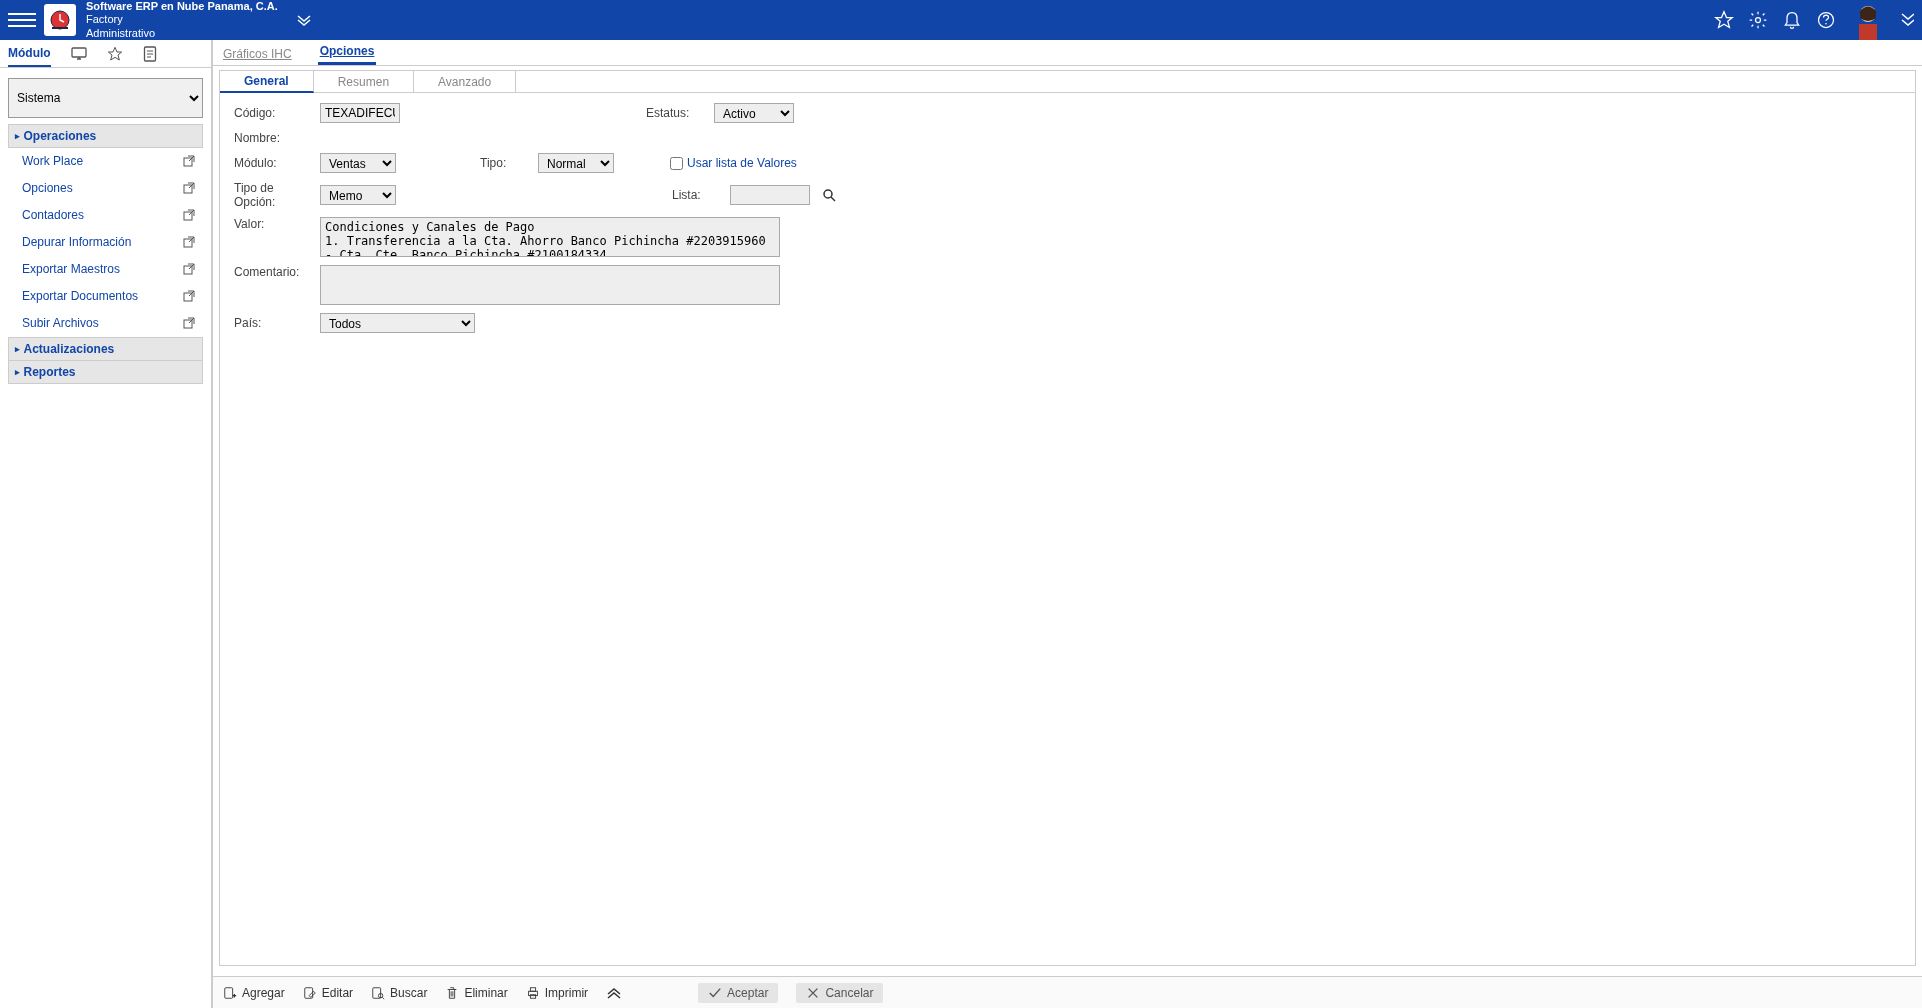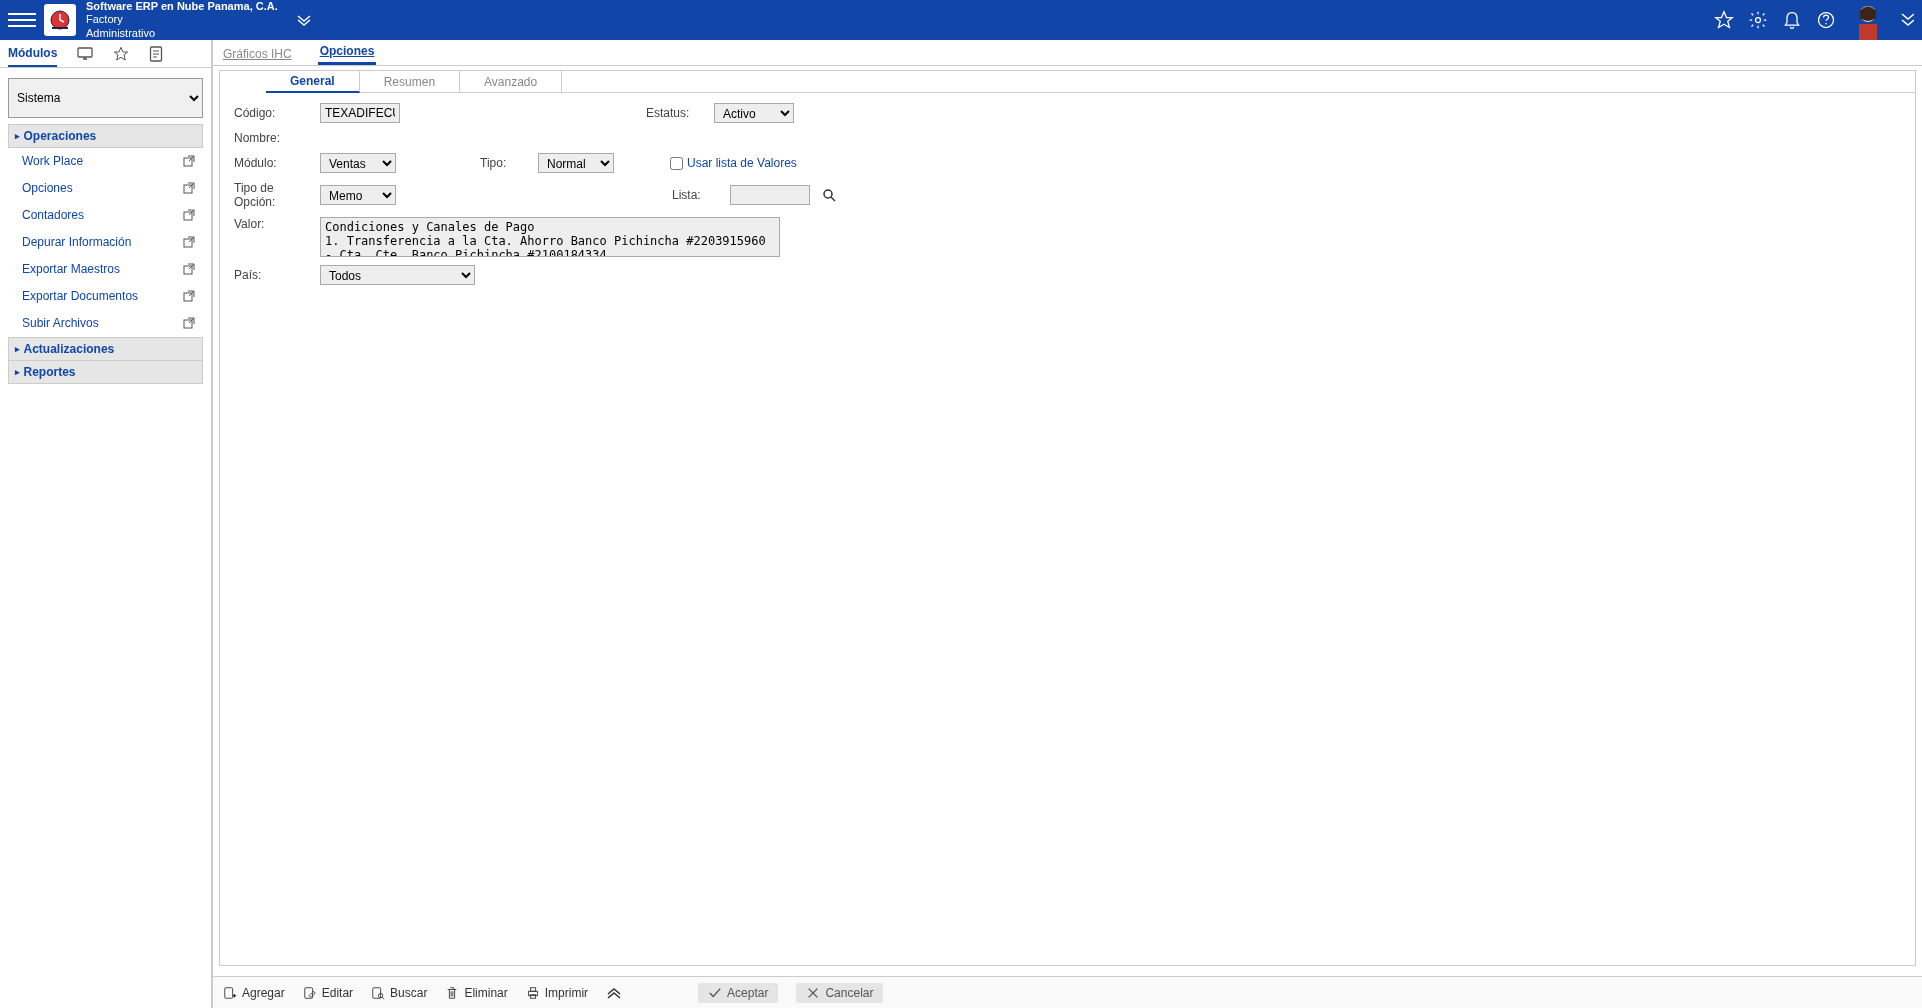--- a/index.html
+++ b/index.html
@@ -98,21 +98,20 @@
 .main-tabs {
   height: 26px; border-bottom: 1px solid #ccc; display: flex; align-items: flex-end;
   padding: 0 8px; gap: 24px;
 }
 .main-tab { color: #888; padding: 4px 2px; cursor: pointer; font-size:12px;text-decoration:underline;}
 .main-tab.active { color: #1146a8; font-weight: bold; border-bottom: 3px solid #1146a8; }
 .sub-tabs-wrap {
   margin: 4px 6px 0 6px;
   border: 1px solid #ccc; border-bottom: none;
   background:#fff;
-  padding-left:46px;
 }
 .sub-tabs {
   display: flex; border-bottom: 1px solid #ccc; height: 22px;
 }
 .sub-tab {
   padding: 2px 24px; border-right: 1px solid #ccc; color: #888;
   cursor: pointer; display:flex; align-items:center;
 }
 .sub-tab.active { color: #1146a8; font-weight: bold; border-bottom: 2px solid #1146a8; margin-bottom:-1px; background:#fff;}
 .form-area {
@@ -210,21 +209,21 @@
           <path d="M2 8 L8 13 L14 8" stroke="#fff" stroke-width="1.5" fill="none" transform="translate(0 2)"></path>
         </svg>
     </div>
   </div>
 </div>
 
 <div class="app-body">
 
   <div class="sidebar">
     <div class="sidebar-tabs">
-      <div class="sidebar-tab active">Módulos</div>
+      <div class="sidebar-tab active">Módulo</div>
       <div class="sidebar-tab-icon">
         <svg width="16" height="14" viewBox="0 0 16 14">
             <rect x="1" y="1" width="14" height="9" rx="1" fill="none" stroke="#555" stroke-width="1.3"></rect>
             <path d="M6 12 h4 M8 10 v2" stroke="#555" stroke-width="1.3"></path>
           </svg>
       </div>
       <div class="sidebar-tab-icon">
         <svg width="16" height="16" viewBox="0 0 24 24">
             <path d="M12 2 L15 9 L22 9 L16.5 13.5 L18.5 21 L12 17 L5.5 21 L7.5 13.5 L2 9 L9 9 Z" fill="none" stroke="#555" stroke-width="1.5"></path>
           </svg>
@@ -383,20 +382,24 @@
             </svg>
         </div>
       </div>
 
       <div class="form-row" style="align-items:flex-start">
         <span class="fld-label">Valor:</span>
         <textarea class="ta" style="width: 460px; height: 40px; overflow-y: scroll;">Condiciones y Canales de Pago
 1. Transferencia a la Cta. Ahorro Banco Pichincha #2203915960 - Cta. Cte. Banco Pichincha #2100184334.</textarea>
       </div>
 
+      <div class="form-row" style="align-items:flex-start">
+        <span class="fld-label">Comentario:</span>
+        <textarea class="ta" style="width: 460px; height: 40px;"></textarea>
+      </div>
 
       <div class="form-row">
         <span class="fld-label">País:</span>
         <select class="sel" style="width:155px">
           <option>Todos</option>
         </select>
       </div>
     </div>
 
     <div class="footer">

